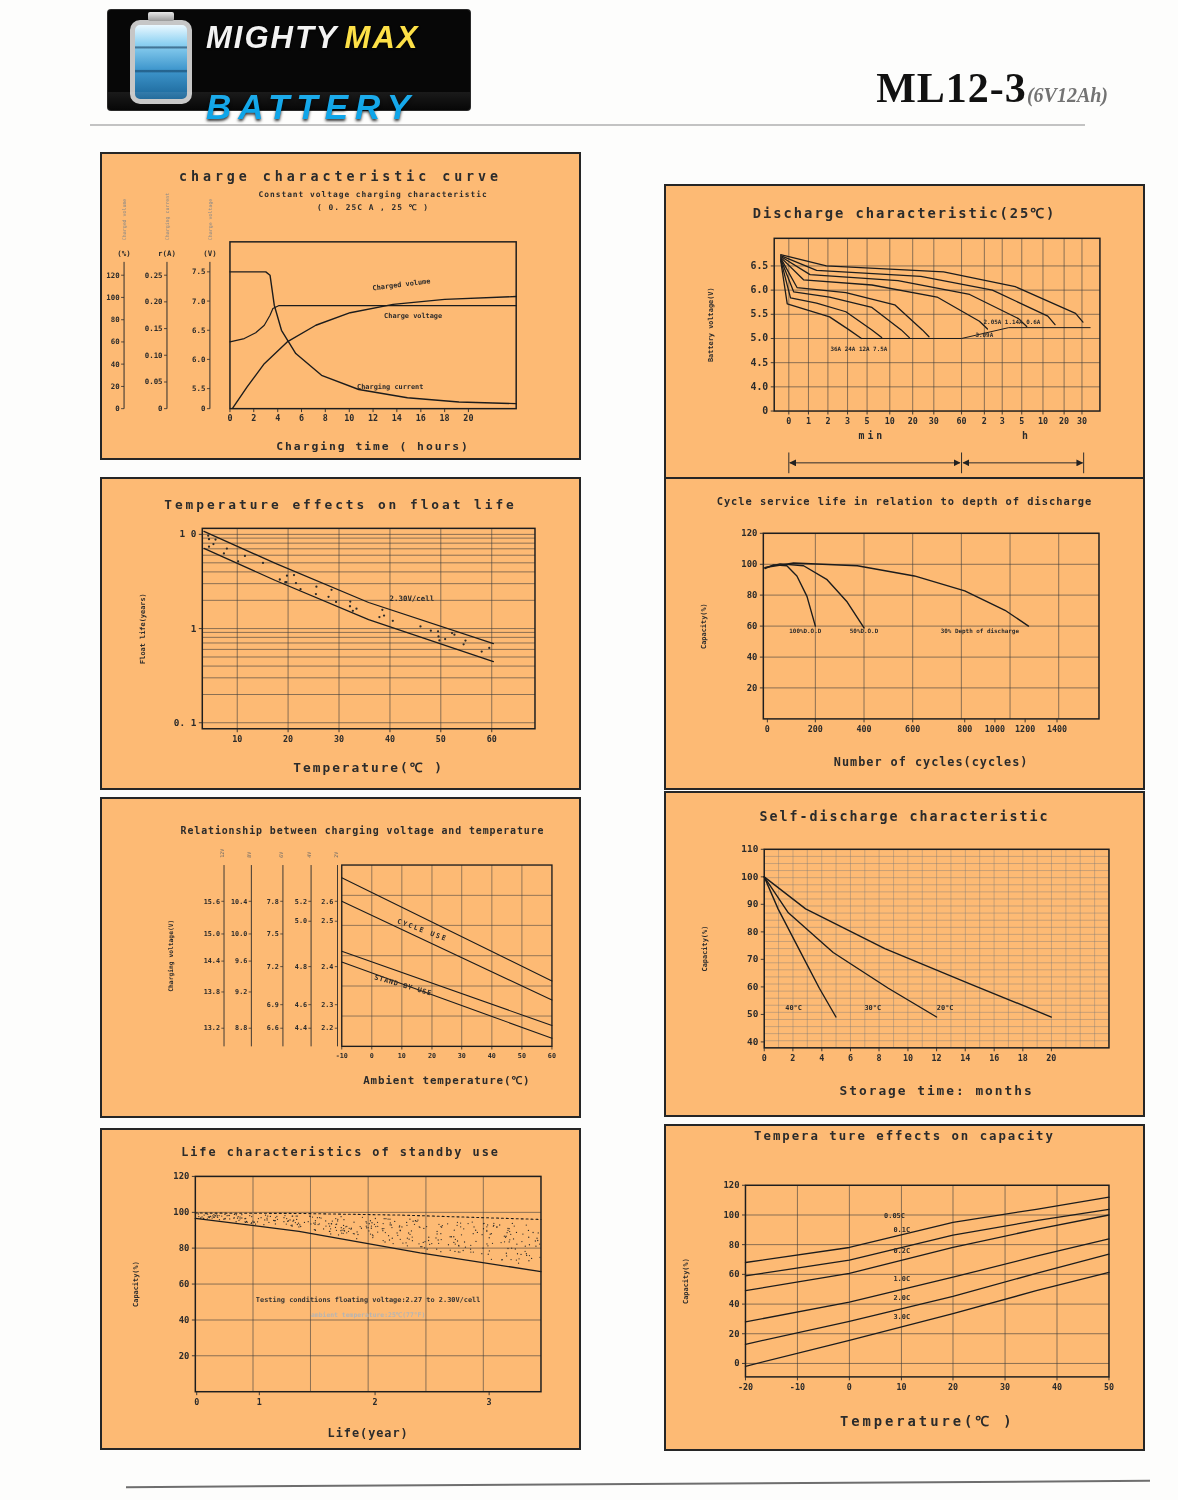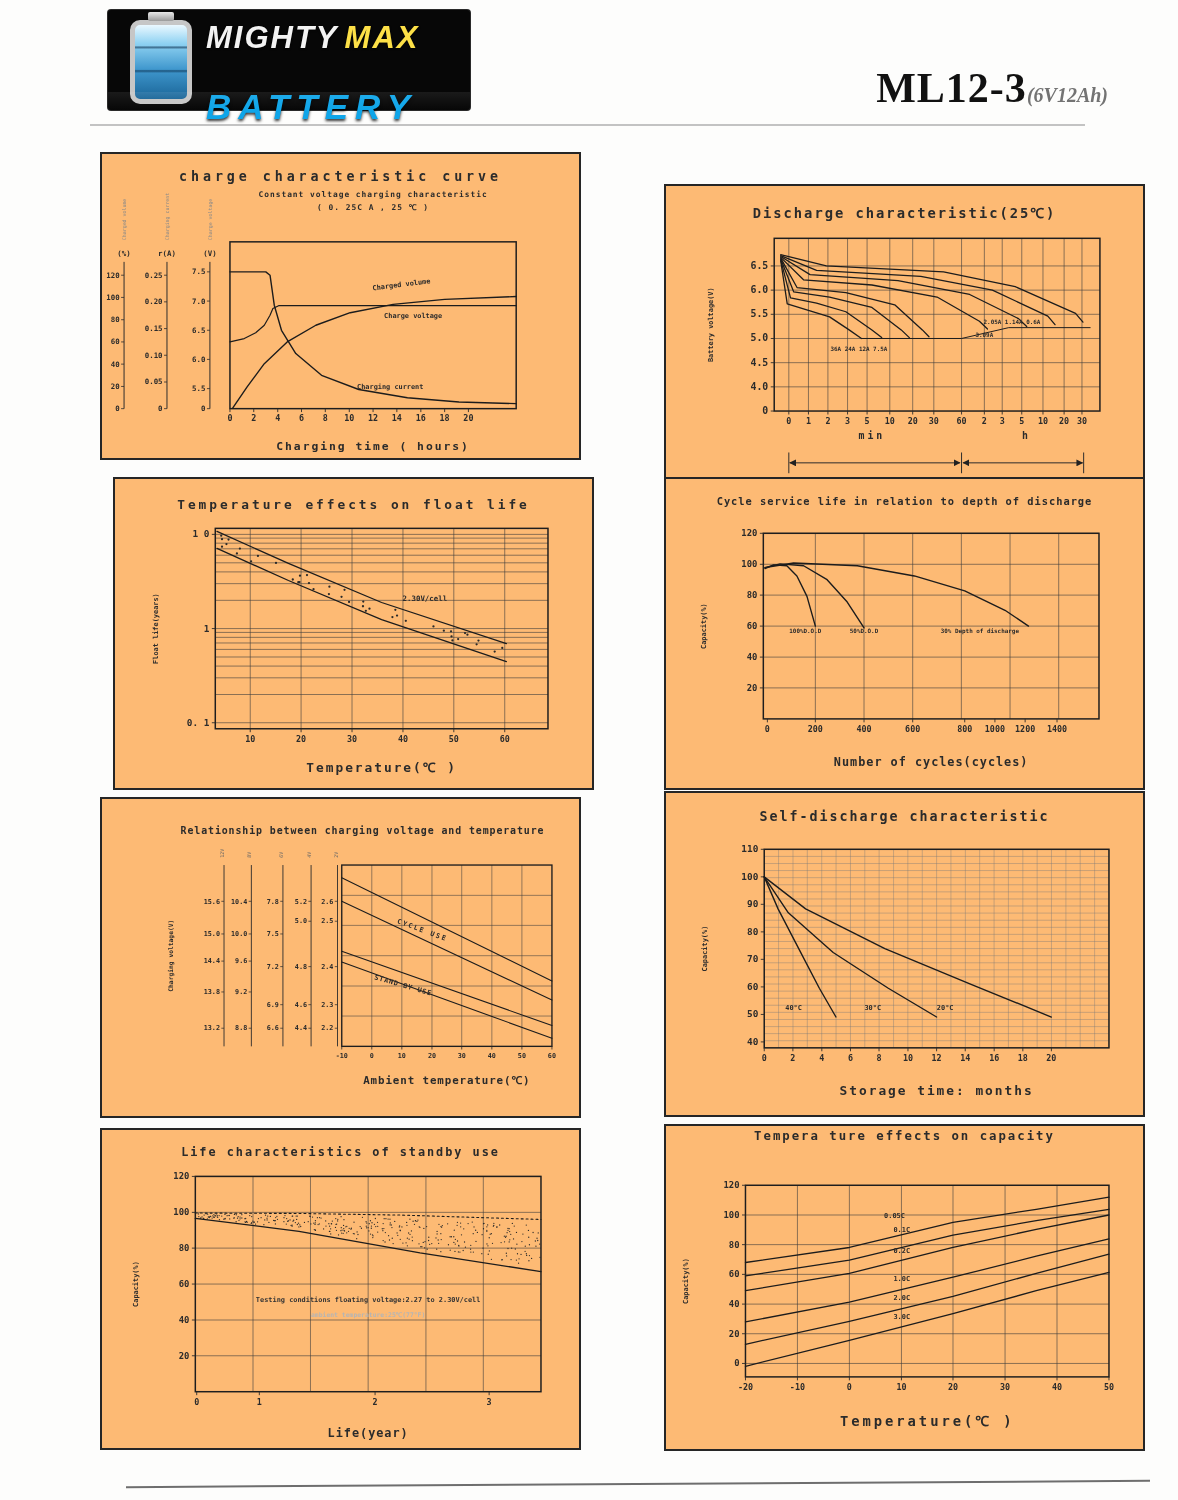--- a/index.html
+++ b/index.html
@@ -28,21 +28,21 @@
   .model .mname{font-size:42px;font-weight:bold;letter-spacing:1px;}
   .model .mspec{font-size:20px;font-style:italic;font-weight:bold;color:#737373;}
   .hrule{position:absolute;left:90px;top:124px;width:995px;height:2px;background:#c3c3c3;}
   .frule{position:absolute;left:126px;top:1483px;width:1024px;height:2px;background:#6e6e6e;
     transform:rotate(-0.35deg);}
   
   .panel{position:absolute;background:#fdba74;border:2px solid #262626;box-sizing:border-box;}
   .panel svg{display:block;width:100%;height:100%;}
   .p0{left:100px;top:152px;width:481px;height:308px;}
   .p1{left:664px;top:152px;width:481px;height:308px;margin-top:32px;}
-  .p2{left:100px;top:477px;width:481px;height:313px;margin-left:13px;}
+  .p2{left:100px;top:477px;width:481px;height:313px;}
   .p3{left:664px;top:477px;width:481px;height:313px;}
   .p4{left:100px;top:797px;width:481px;height:321px;padding-left:44px;}
   .p5{left:664px;top:791px;width:481px;height:326px;}
   .p6{left:100px;top:1128px;width:481px;height:322px;}
   .p7{left:664px;top:1124px;width:481px;height:327px;}
   svg text{font-family:"DejaVu Sans Mono",monospace;}
 </style>
 </head>
 <body>
 

